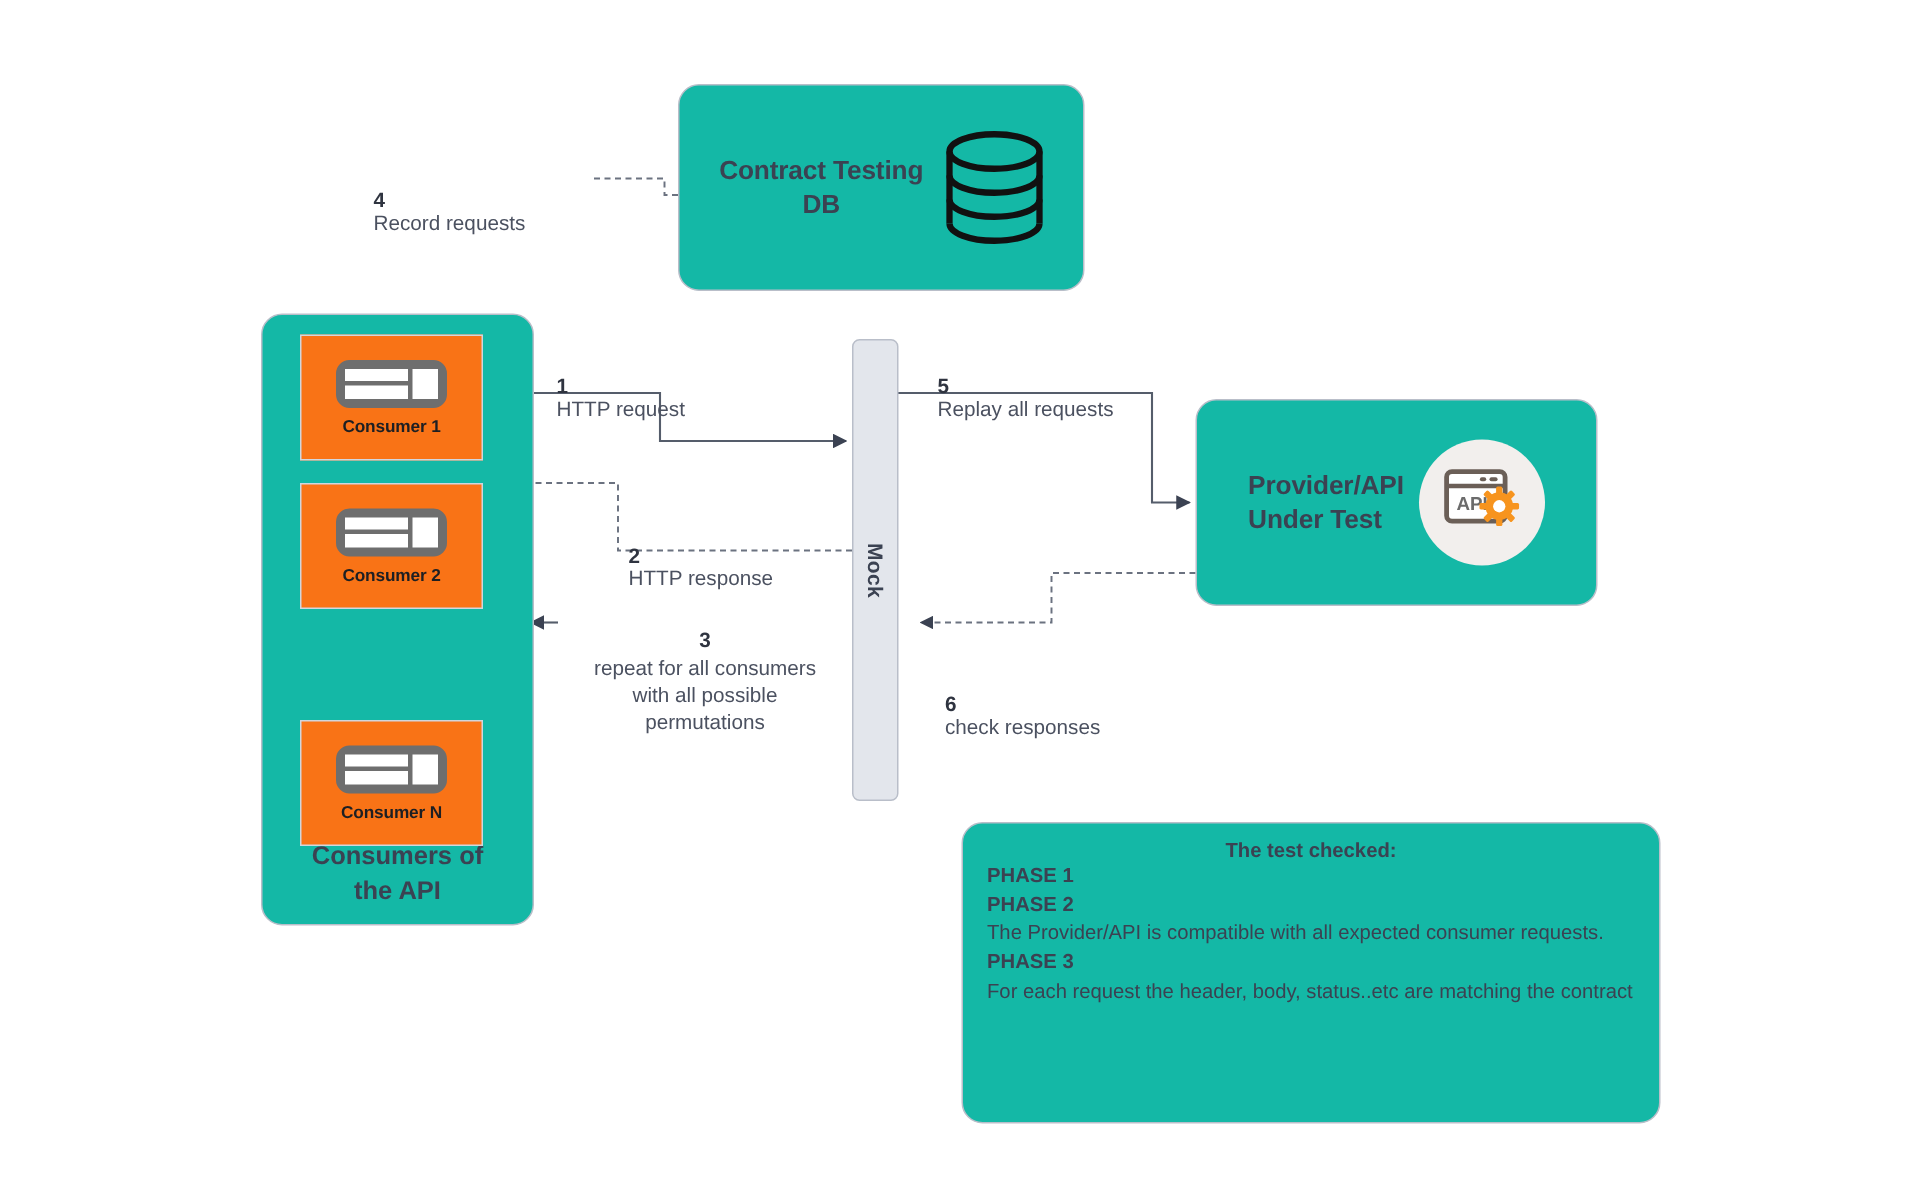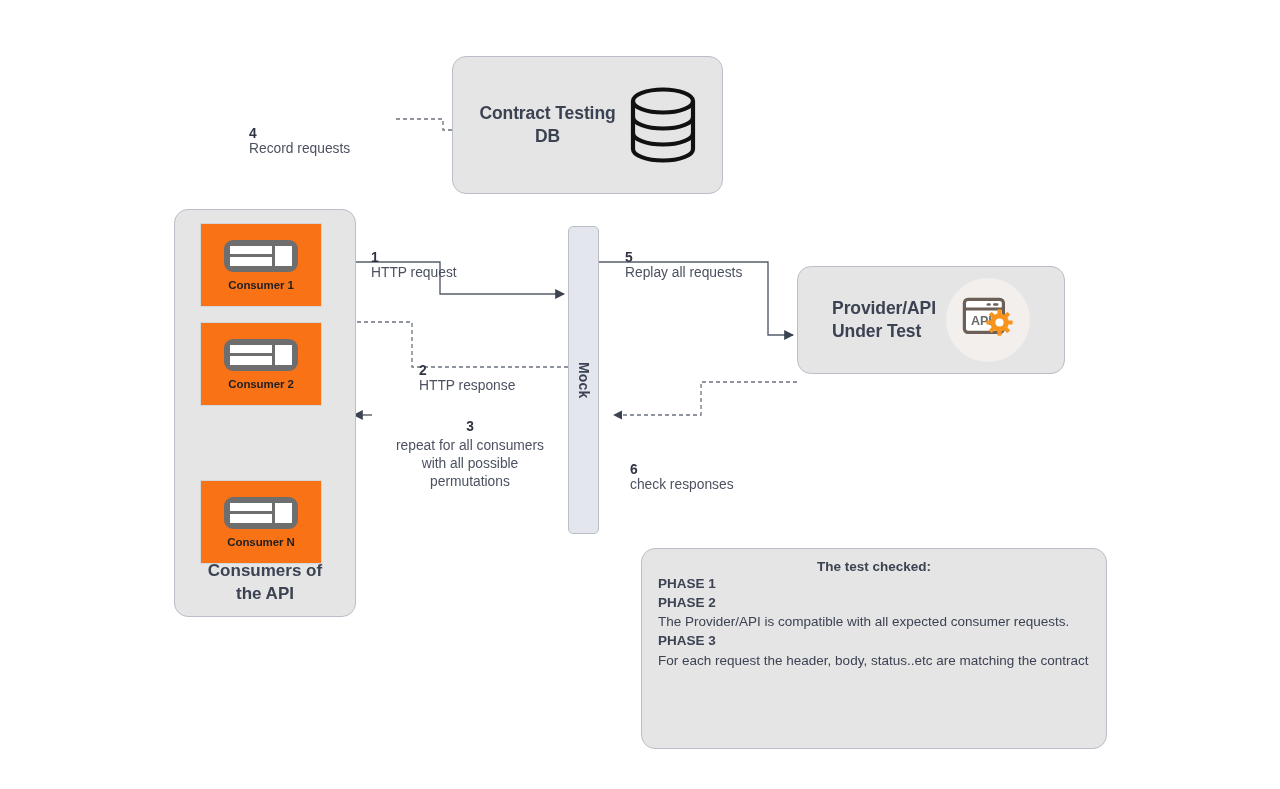--- a/index.html
+++ b/index.html
@@ -18,21 +18,21 @@
     position: absolute;
     left: 0; top: 0;
     width: 1280px;
     height: 789px;
   }
 
   
   .node {
     position: absolute;
     box-sizing: border-box;
-    background: #e5e5e5;
+    background: #14b8a6;
   }
   .rounded-card {
     border: 1.4px solid #b9bec9;
     border-radius: 14px;
   }
 
   
   #db-box {
     left: 452px; top: 56px;
     width: 271px; height: 138px;
@@ -131,21 +131,21 @@
     font-size: 14px;
     font-weight: bold;
     color: #3b4252;
     writing-mode: vertical-rl;
     letter-spacing: 0.2px;
   }
 
   
   #provider-box {
     left: 797px; top: 266px;
-    width: 268px; height: 108px;
+    width: 268px; height: 138px;
     display: flex;
     align-items: center;
     justify-content: center;
     gap: 6px;
   }
   #provider-title {
     font-size: 17.5px;
     font-weight: bold;
     color: #3b4252;
     text-align: left;

